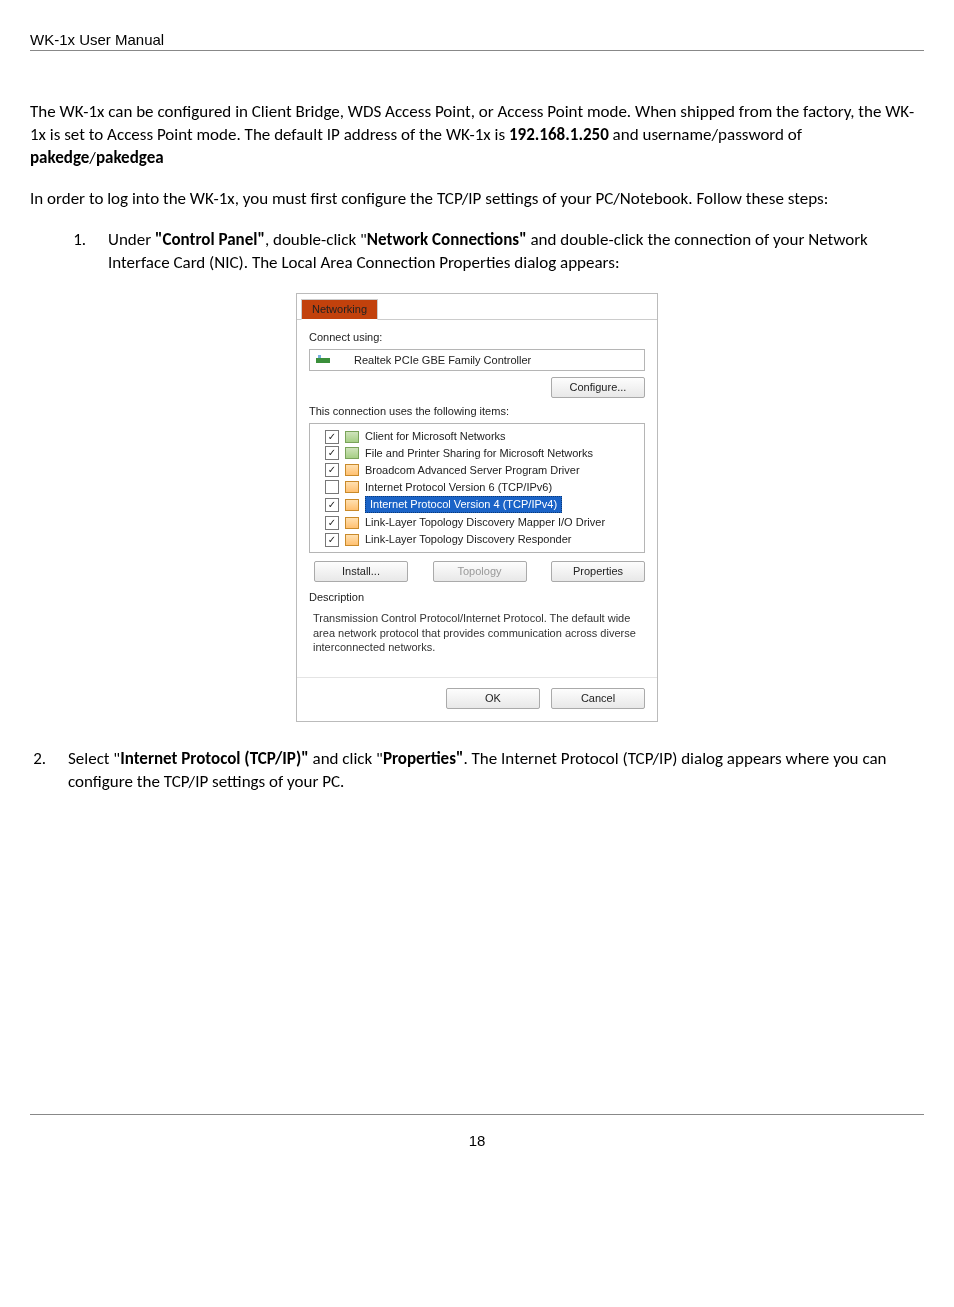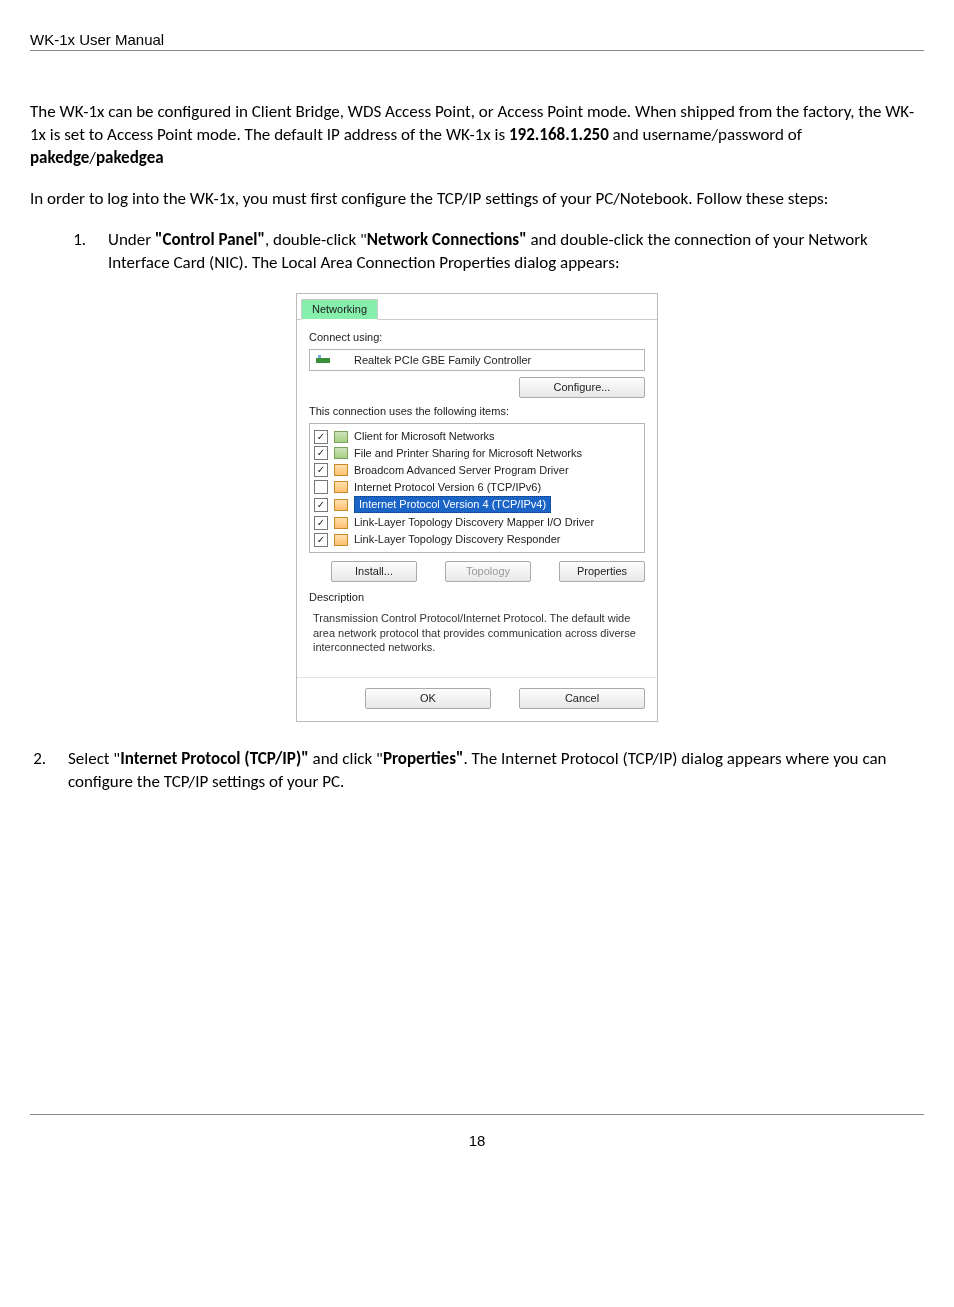--- a/index.html
+++ b/index.html
@@ -40,21 +40,21 @@
     font-family: "Segoe UI", Tahoma, Arial, sans-serif;
     font-size: 11px;
     color: #222;
   }
   .tabbar { padding: 4px 4px 0 4px; background: #fff; border-bottom: 1px solid #ccc; }
   .tab {
     display: inline-block;
     border: 1px solid #ccc;
     border-bottom: 1px solid #fff;
     padding: 2px 10px;
-    background: #86efac;
+    background: #c2410c;
     position: relative;
     top: 1px;
   }
   .dbody { padding: 10px 12px 10px 12px; }
   .dlabel { margin-bottom: 4px; }
   .adapter {
     border: 1px solid #b5b5b5;
     padding: 3px 6px;
     display: flex;
     align-items: center;
@@ -62,31 +62,31 @@
   }
   .nic-icon {
     width: 14px; height: 10px;
     display: inline-block;
   }
   .nic-icon svg { display: block; }
   .btnrow-right { display: flex; justify-content: flex-end; margin-top: 6px; }
   .winbtn {
     border: 1px solid #aaa;
     background: linear-gradient(#fdfdfd, #e8e8e8);
-    padding: 2px 16px;
+    padding: 2px 0;
     width: 92px;
     text-align: center;
     border-radius: 2px;
     font-size: 11px;
-    margin-left: 22px;
+    margin-left: 5px;
   }
   .winbtn.disabled { color: #999; }
   .itemlist {
     border: 1px solid #b5b5b5;
-    padding: 4px 4px;
+    padding: 4px 15px;
     margin-top: 4px;
   }
   .item {
     display: flex;
     align-items: center;
     gap: 6px;
     padding: 1px 0;
     white-space: nowrap;
   }
   .chk {

